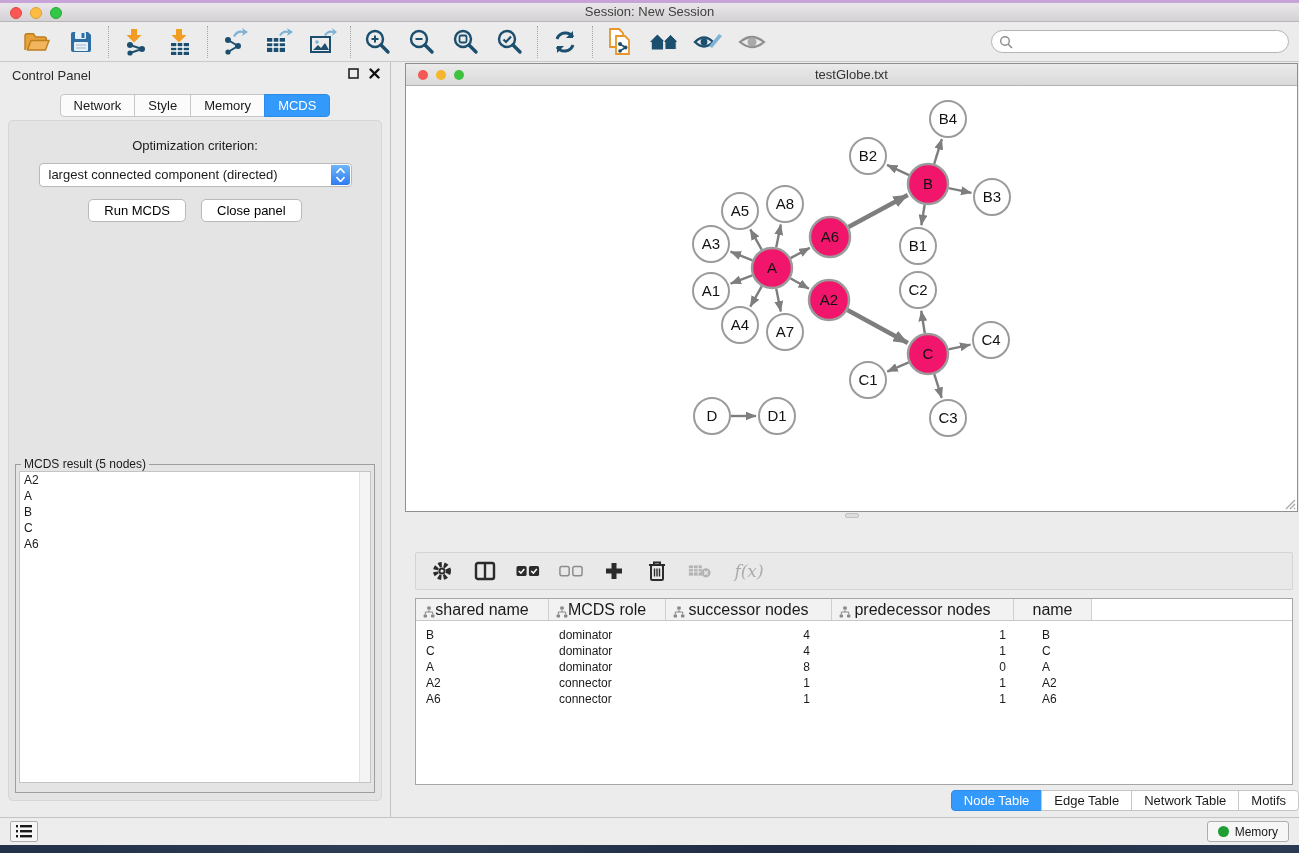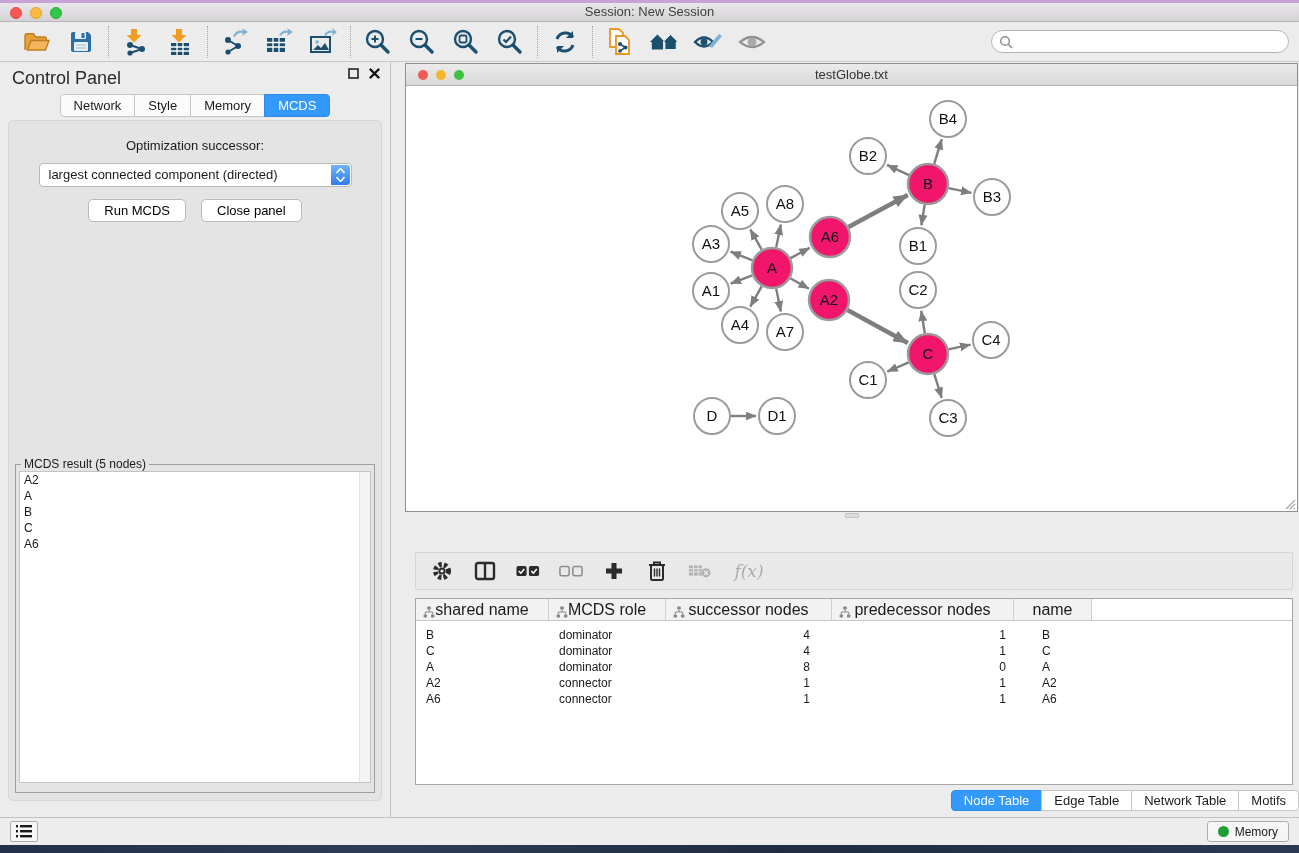--- a/index.html
+++ b/index.html
@@ -24,21 +24,21 @@
   .tgroup { display:flex; align-items:center; gap:14px; padding:0 12px; }
   .tsep { width:1px; height:32px; border-left:1px dotted #A5A5A5; }
   .tbtn { display:flex; align-items:center; justify-content:center; width:30px; height:30px; cursor:default; }
   .searchwrap { margin-left:auto; }
   .search { width:298px; height:23px; border:1px solid #B4B4B4; border-radius:12px;
     background:#FFF; padding:0 8px 0 26px; font-size:13px; outline:none; }
   .search-ico { position:absolute; margin:5px 0 0 8px; }
   
   .left-panel { position:absolute; left:0; top:62px; width:391px; bottom:36px;
     background:#ECECEC; border-right:1px solid #C2C2C2; }
-  .panel-head { position:relative; height:26px; padding:6px 10px 0 12px; font-size:18px; color:#2A2A2A; }
+  .panel-head { position:relative; height:26px; padding:6px 10px 0 12px; font-size:13px; color:#2A2A2A; }
   .panel-ctrls { position:absolute; right:10px; top:6px; display:flex; gap:10px; align-items:center; }
   .seg-row { display:flex; justify-content:center; margin-top:6px; }
   .seg-tab { background:#FBFBFB; border:1px solid #C6C6C6; margin-left:-1px;
     padding:3px 13px; font-size:13px; color:#1A1A1A; cursor:default; }
   .seg-tab:first-child { border-radius:4px 0 0 4px; margin-left:0; }
   .seg-tab:last-child { border-radius:0 4px 4px 0; }
   .seg-tab.selected { background:#3399FB; border-color:#2D8BE8; color:#FFF; }
   .cp-box { position:absolute; left:8px; right:8px; top:58px; height:681px;
     background:#E4E4E4; border:1px solid #D6D6D6; border-radius:5px; }
   .opt-label { margin-top:17px; text-align:center; font-size:13px; }
@@ -277,21 +277,21 @@
         </svg>
       </span>
     </div>
     <div class="seg-row">
         <div class="seg-tab">Network</div>
         <div class="seg-tab">Style</div>
         <div class="seg-tab">Memory</div>
         <div class="seg-tab selected">MCDS</div>
       </div>
     <div class="cp-box">
-      <div class="opt-label">Optimization successor:</div>
+      <div class="opt-label">Optimization criterion:</div>
       <div class="combo">
         <span>largest connected component (directed)</span>
         <span class="stepper">
           <svg width="9" height="6" viewBox="0 0 9 6">
               <path d="M0.5 5 L4.5 0.5 L8.5 5" fill="none" stroke="#FFF" stroke-width="1.6"></path>
             </svg>
           <svg width="9" height="6" viewBox="0 0 9 6">
               <path d="M0.5 1 L4.5 5.5 L8.5 1" fill="none" stroke="#FFF" stroke-width="1.6"></path>
             </svg>
         </span>

